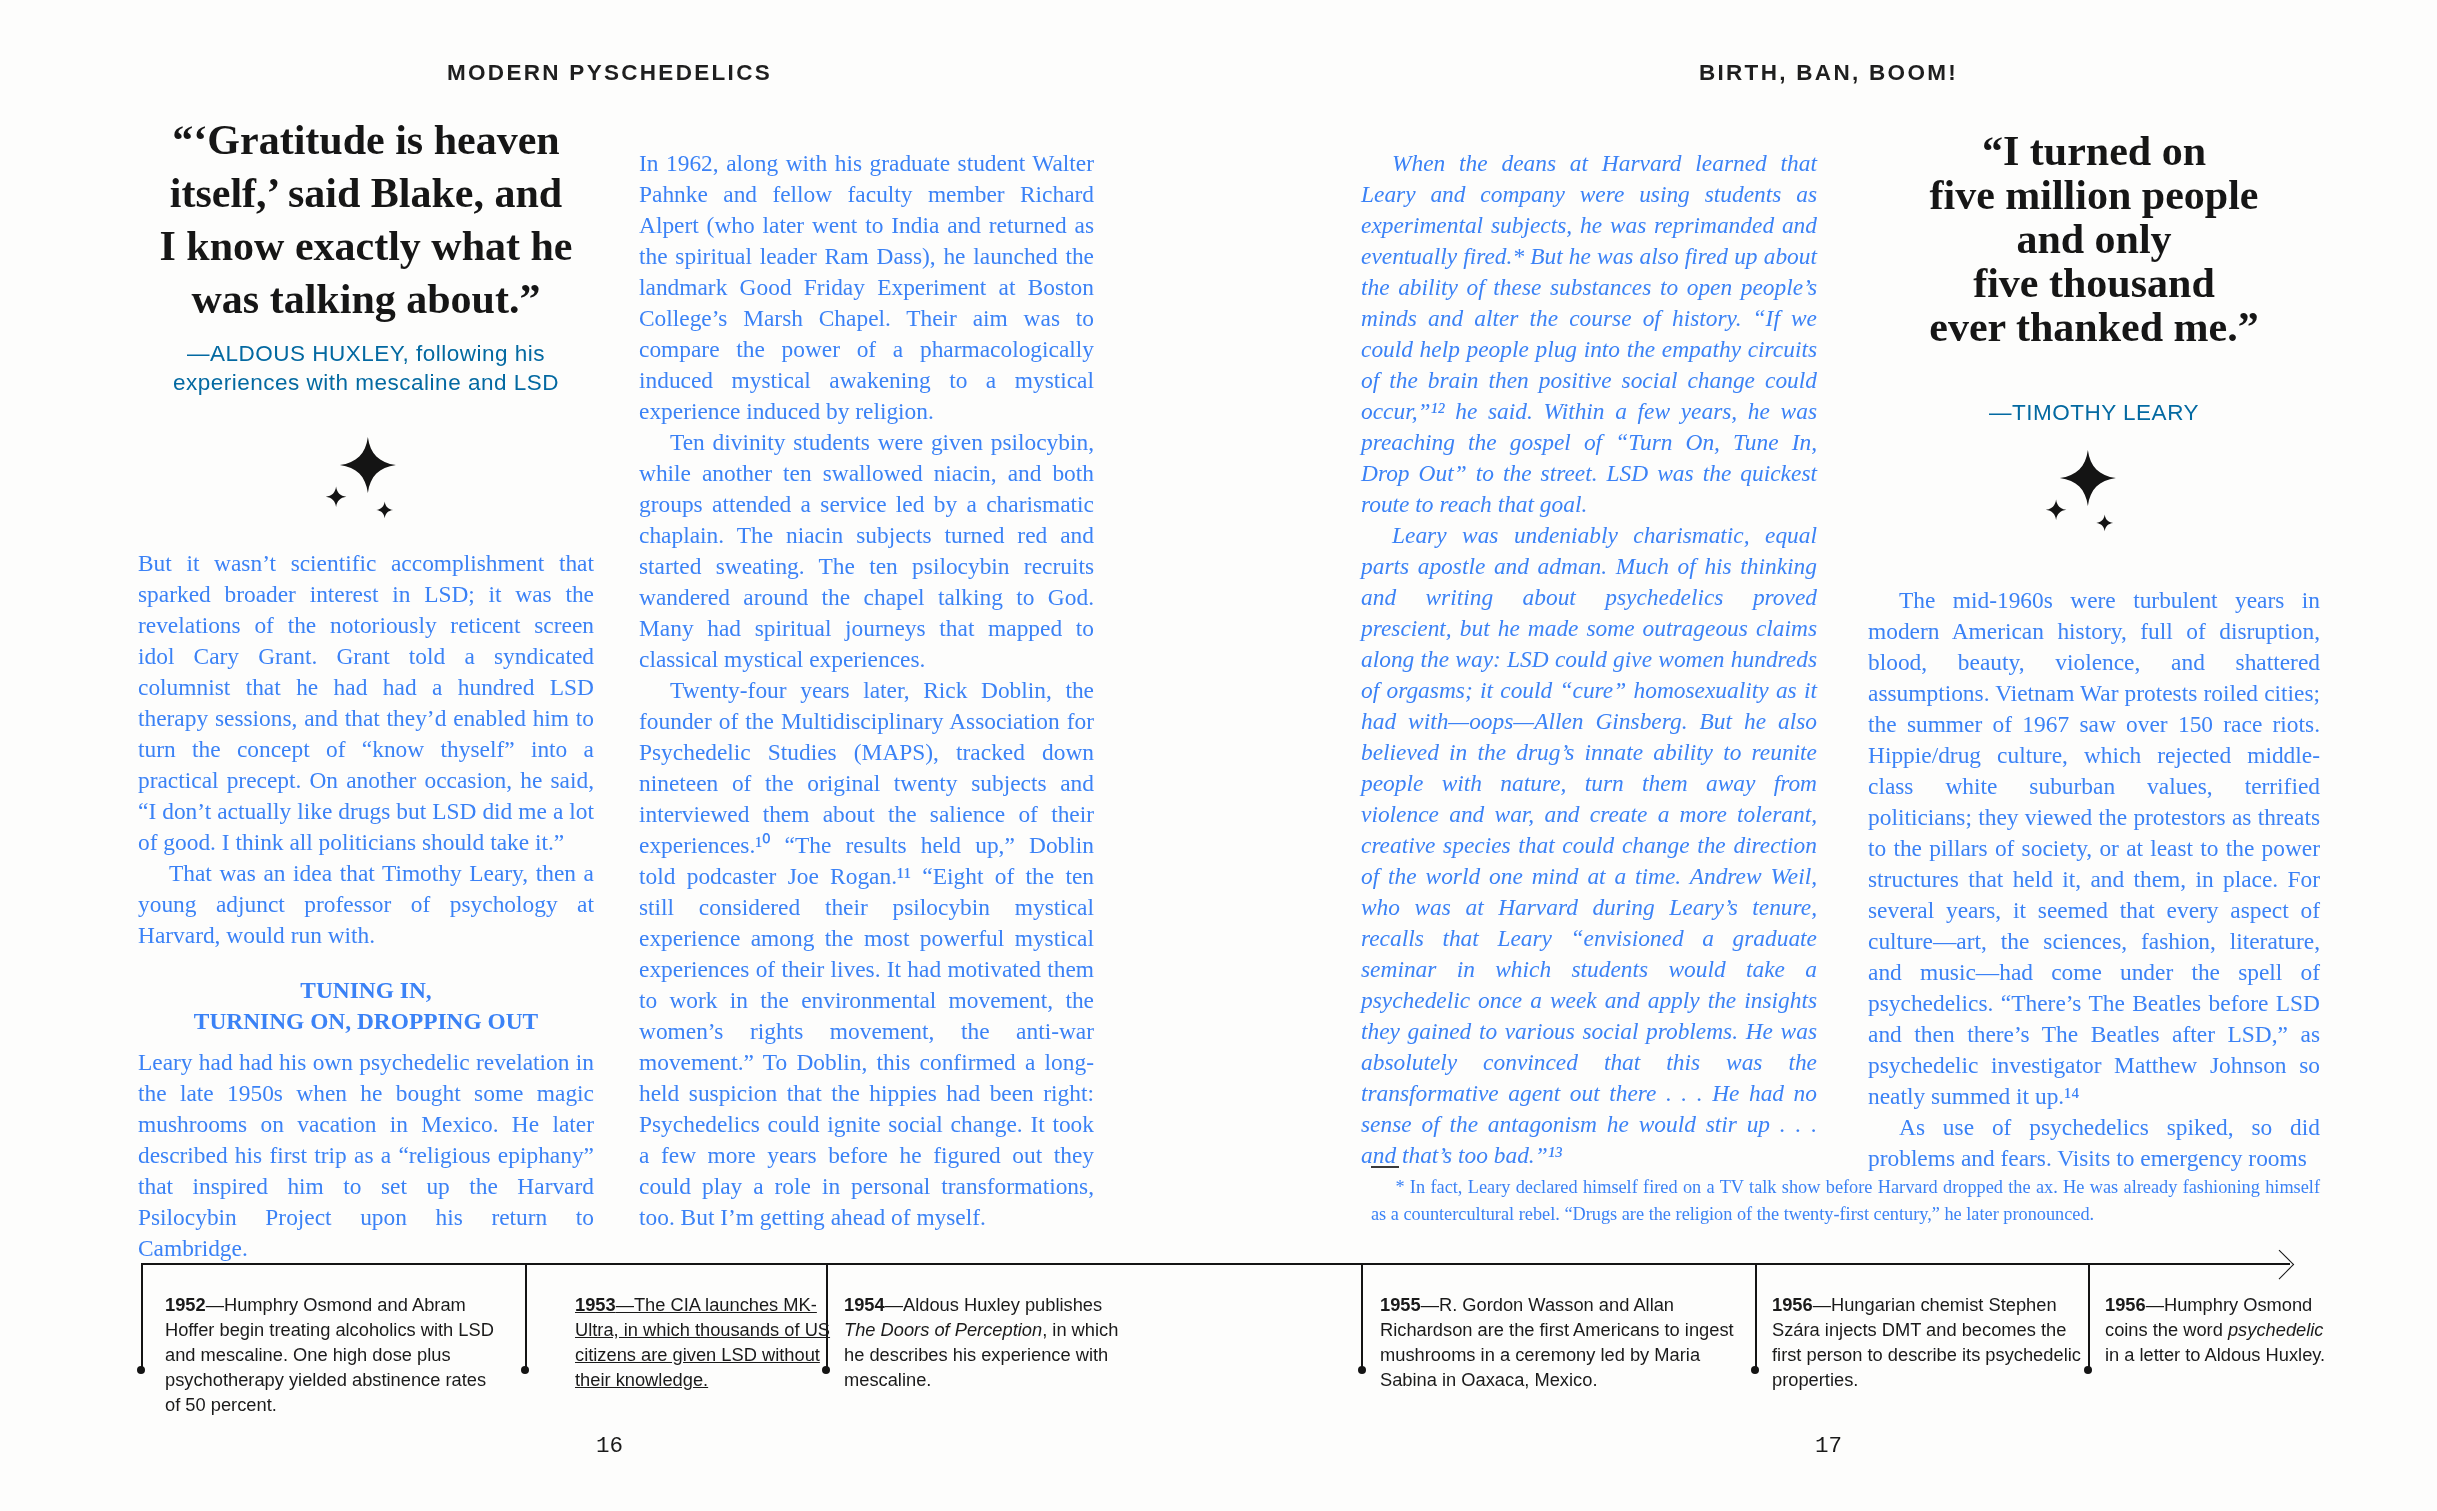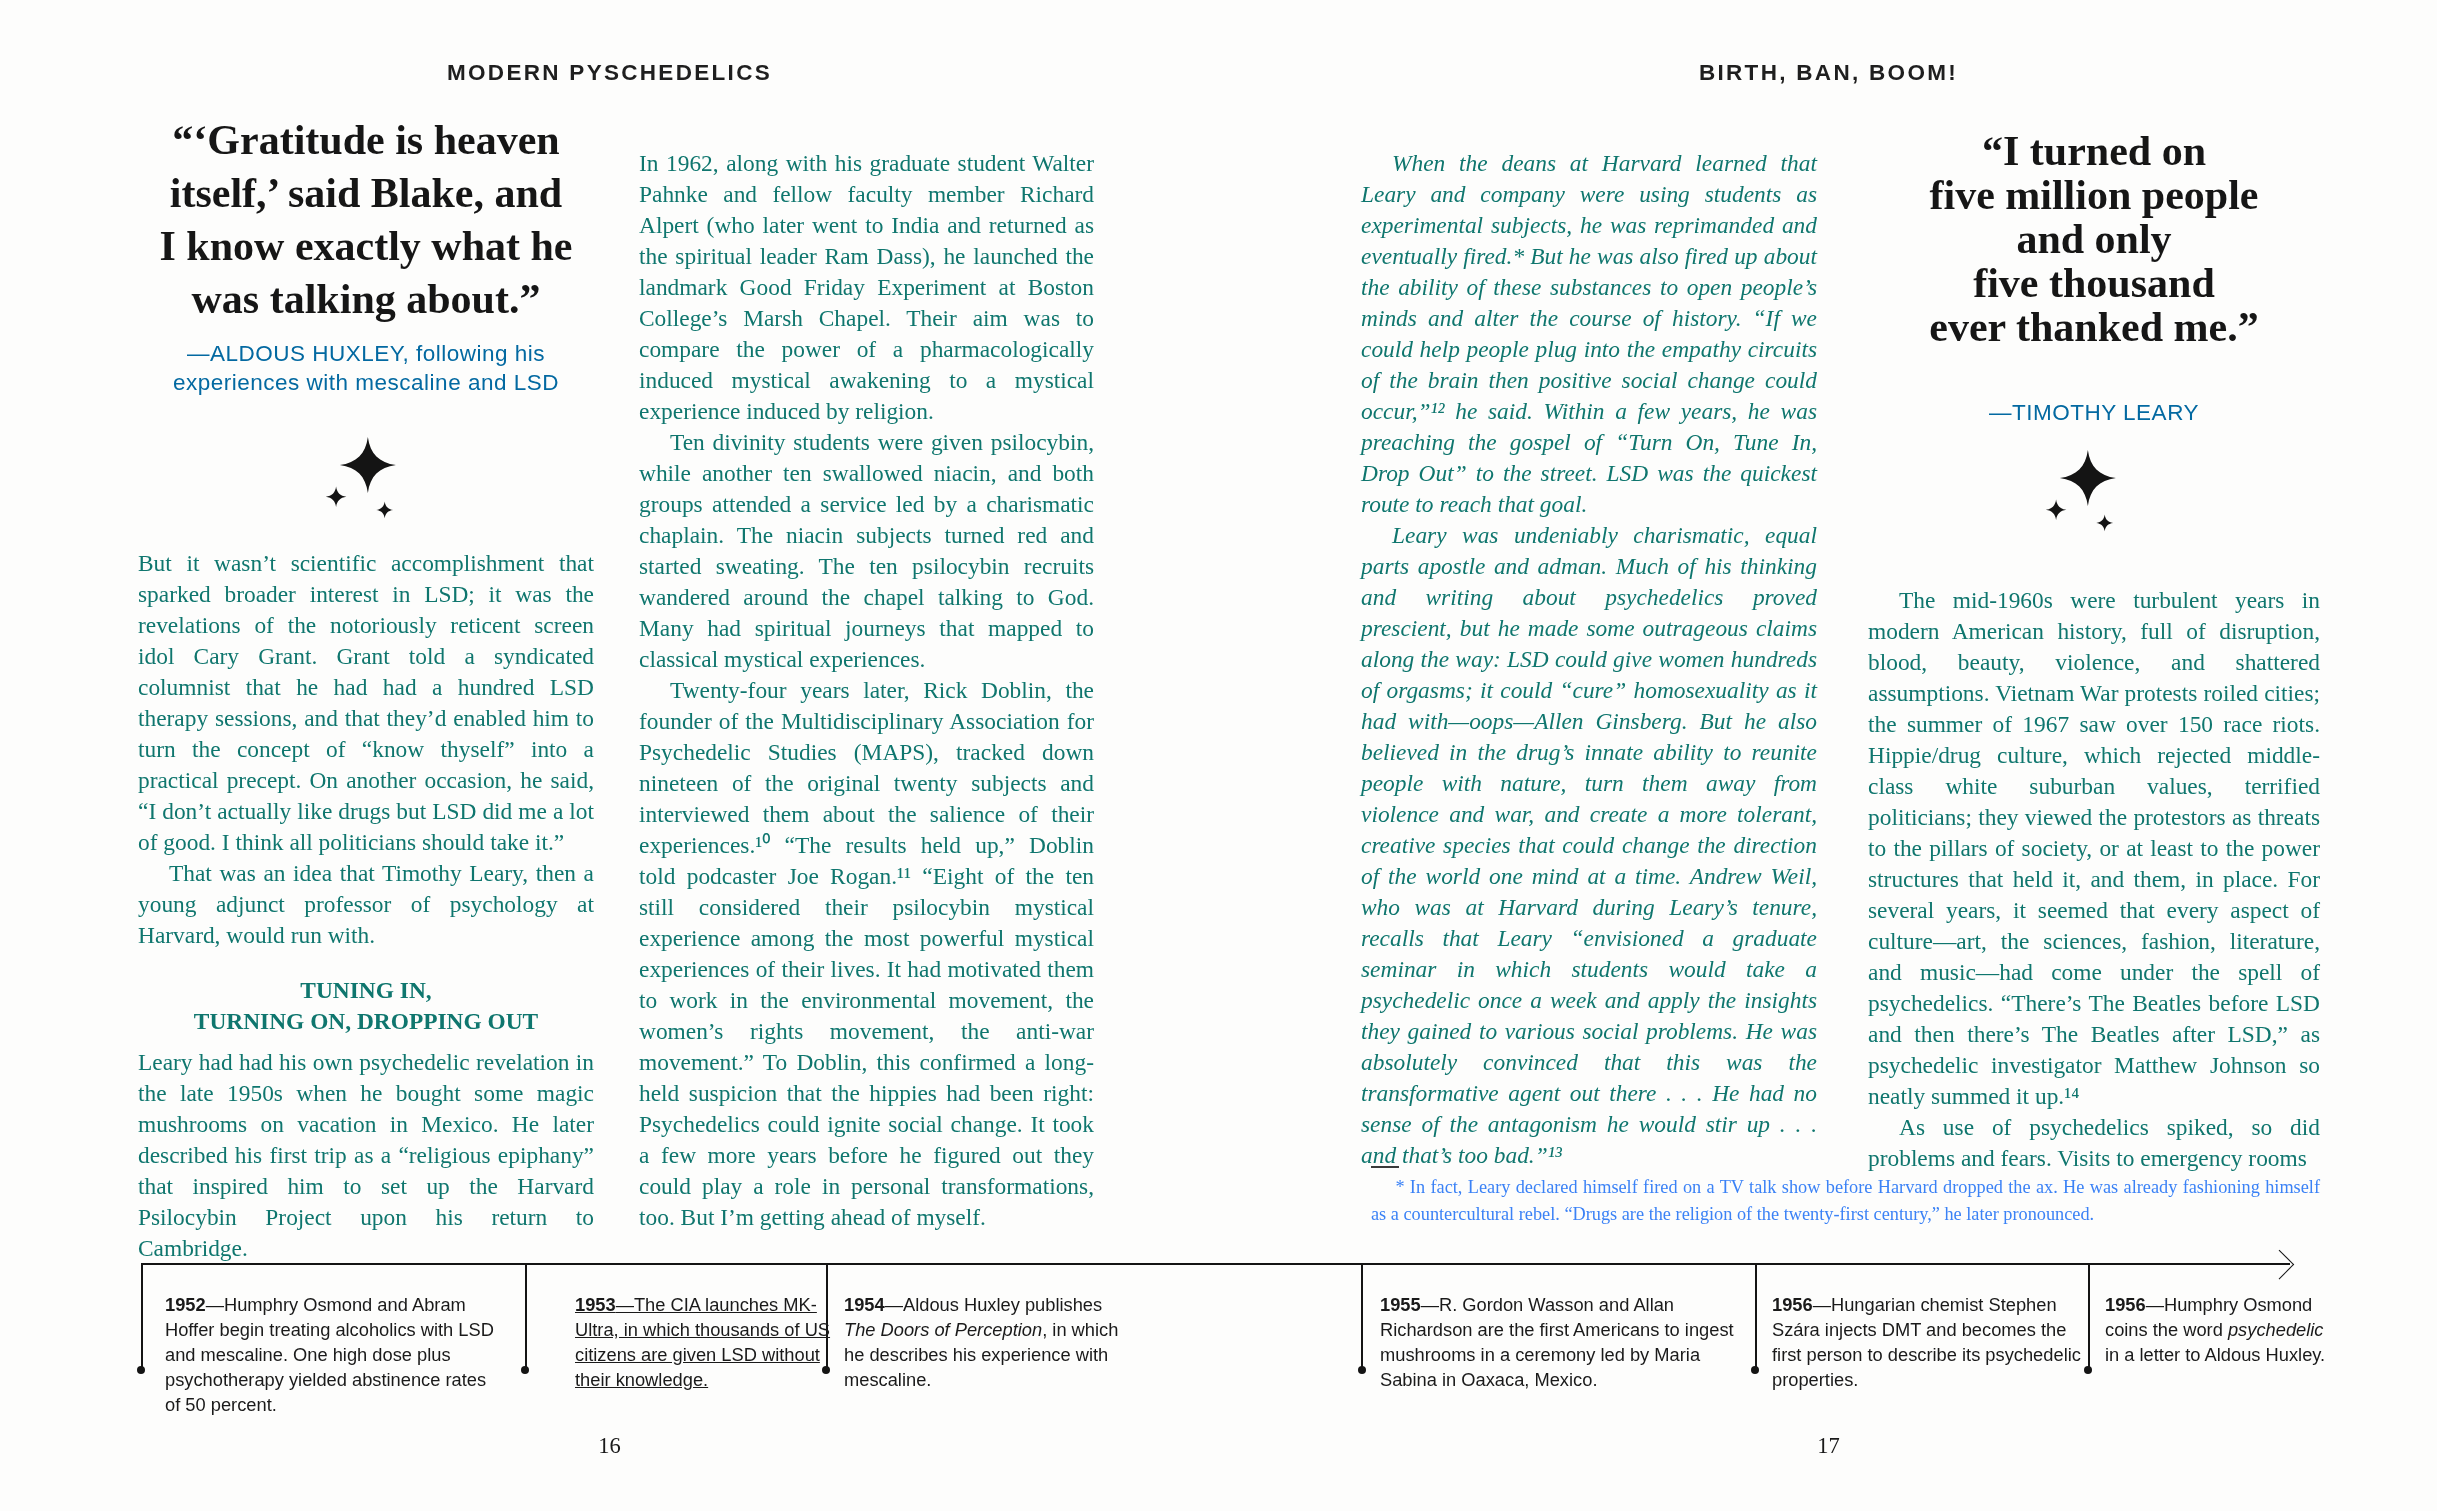--- a/index.html
+++ b/index.html
@@ -33,21 +33,21 @@
   #attr-left  { left:110px;  top:339px; width:512px; }
   #attr-right { left:1838px; top:398px; width:512px; }
 
   .ornament { position:absolute; }
   #orn-left  { left:317px;  top:437px; }
   #orn-right { left:2037px; top:450px; }
   .ornament svg path { fill:#141414; }
 
   .bodycol {
     position:absolute; font-size:23.4px; line-height:31px;
-    text-align:justify; color:#0f766e;
+    text-align:justify; color:#3b82f6;
   }
   .bodycol p { margin:0; }
   .bodycol p.ind { text-indent:31px; }
   #col1 { left:138px;  top:548px; width:456px; }
   #col2 { left:639px;  top:148px; width:455px; }
   #col3 { left:1361px; top:148px; width:456px;font-style:italic; }
   #col4 { left:1868px; top:585px; width:452px; }
   .subhead {
     font-weight:700; text-align:center; white-space:pre-line;
     margin:24.4px 0 9.4px 0 !important; text-indent:0 !important;
@@ -82,21 +82,21 @@
   .tl-year { font-weight:700; }
   .tl-entry i { font-style:italic; }
   #e1 { left:165px;  width:338px; }
   #e2 { left:575px;  width:281px;text-decoration:underline; }
   #e3 { left:844px;  width:281px; }
   #e4 { left:1380px; width:375px; }
   #e5 { left:1772px; width:319px; }
   #e6 { left:2105px; width:230px; }
 
   .pagenum {
-    position:absolute; top:1433px; font-family:Liberation Serif, serif;
+    position:absolute; top:1433px; font-family:Liberation Mono, monospace;
     font-size:22.5px; color:#1a1a1a; text-align:center;
   }
   #pn-left  { left:0;      width:1219px; }
   #pn-right { left:1219px; width:1219px; }
 </style>
 </head>
 <body>
 
 <div class="spread">
 

